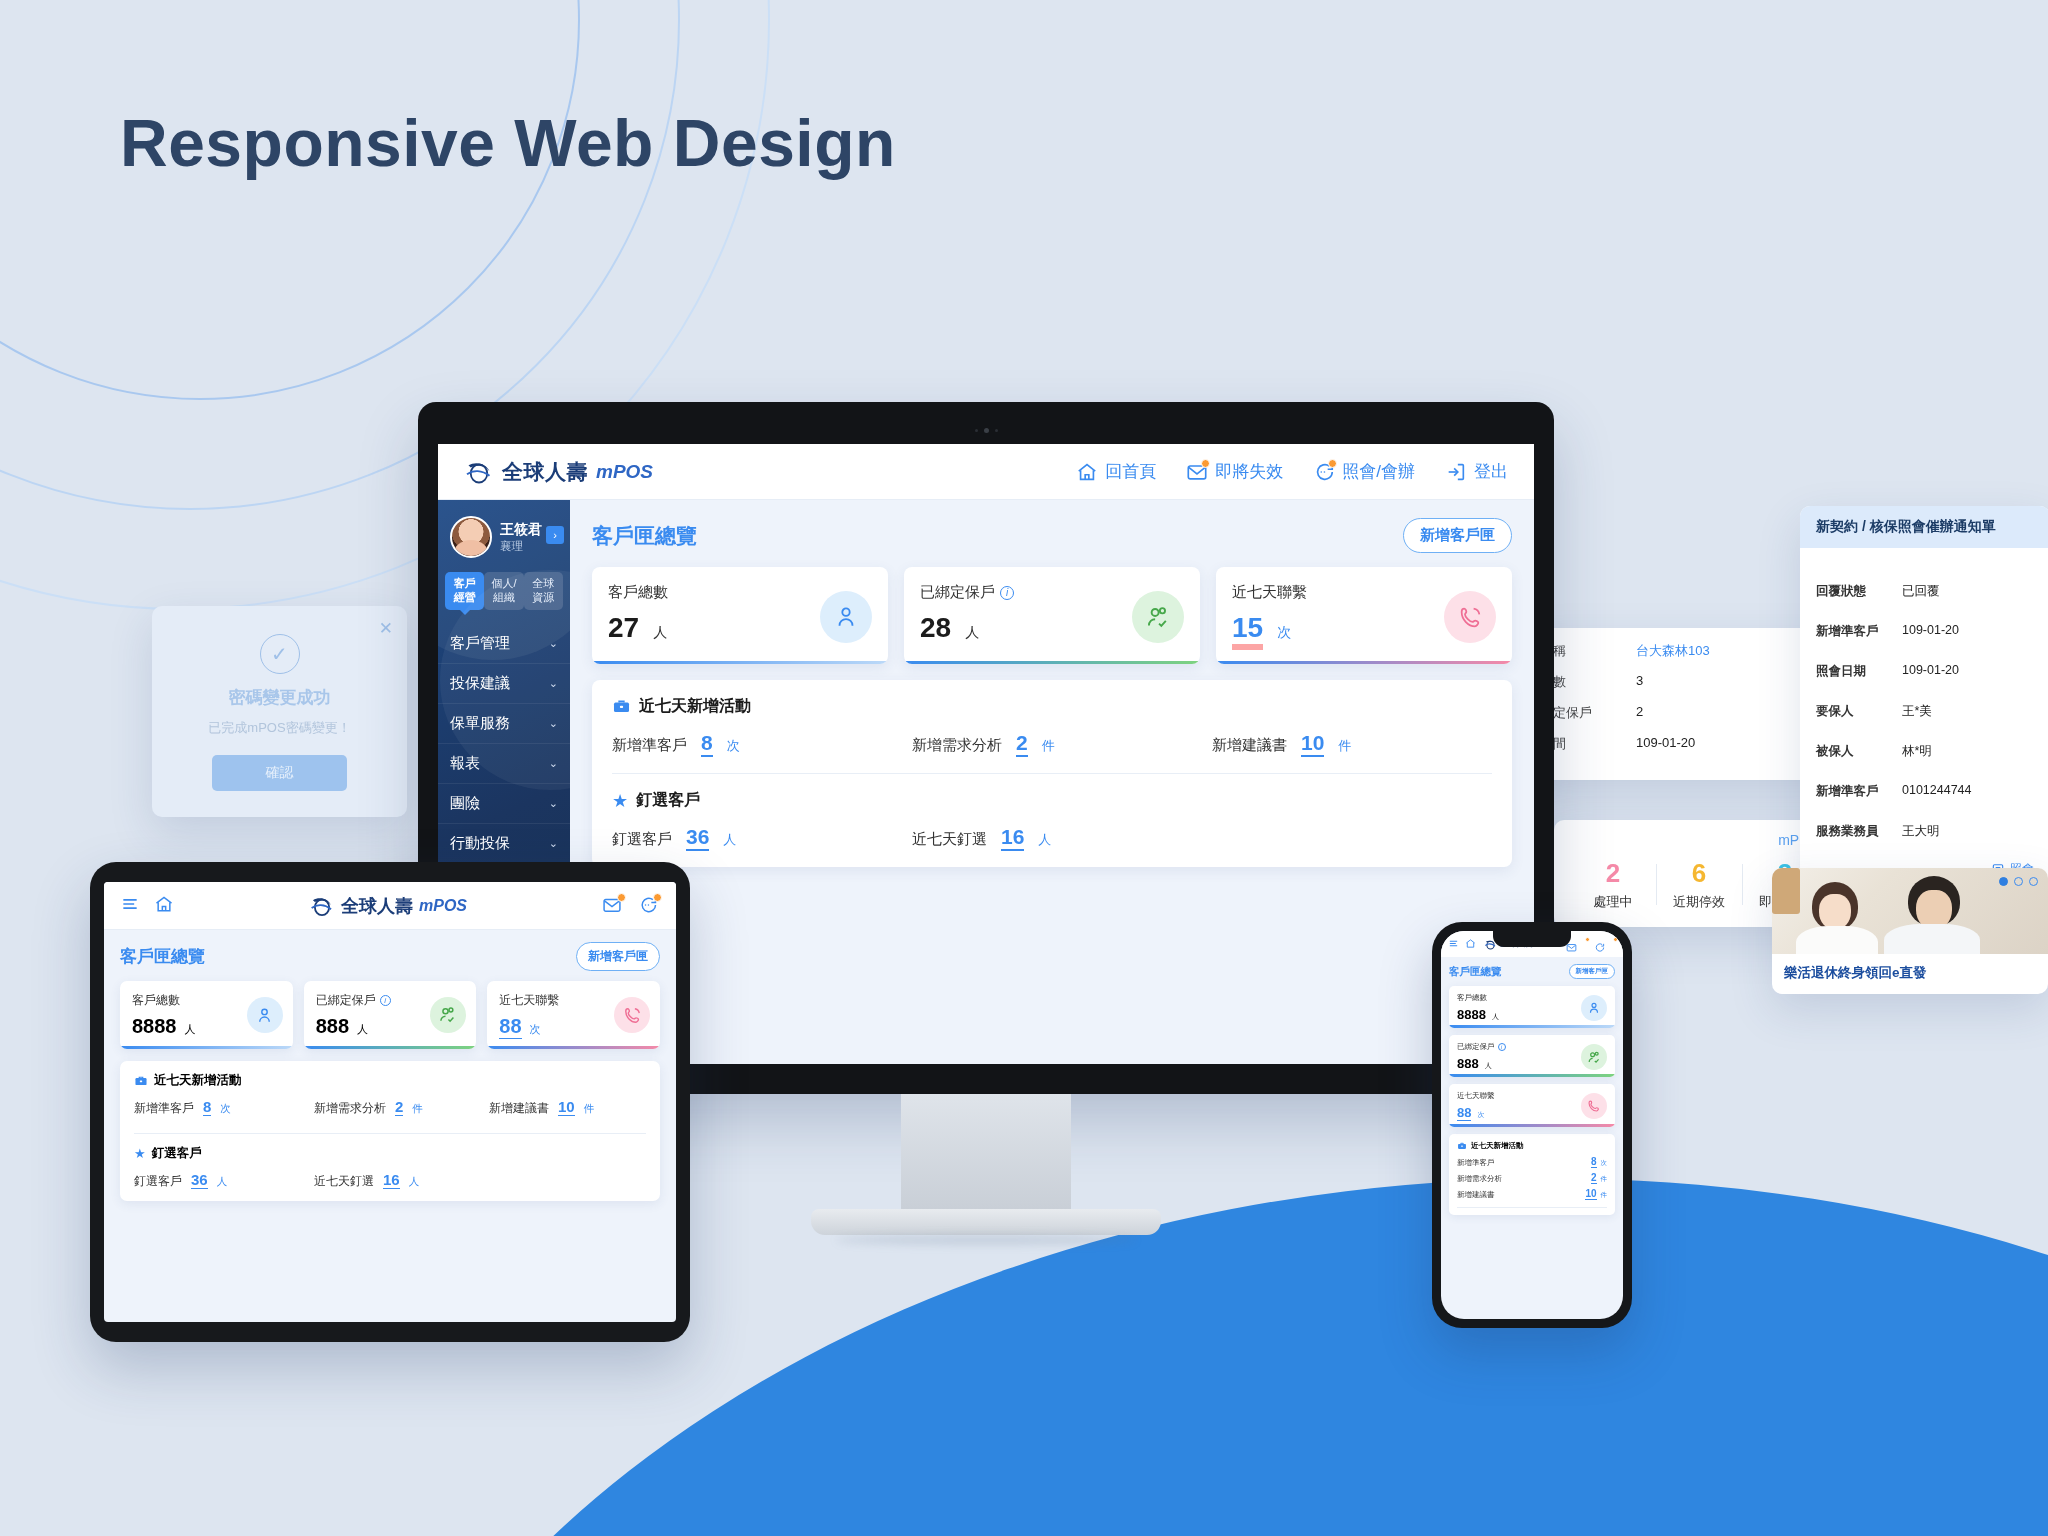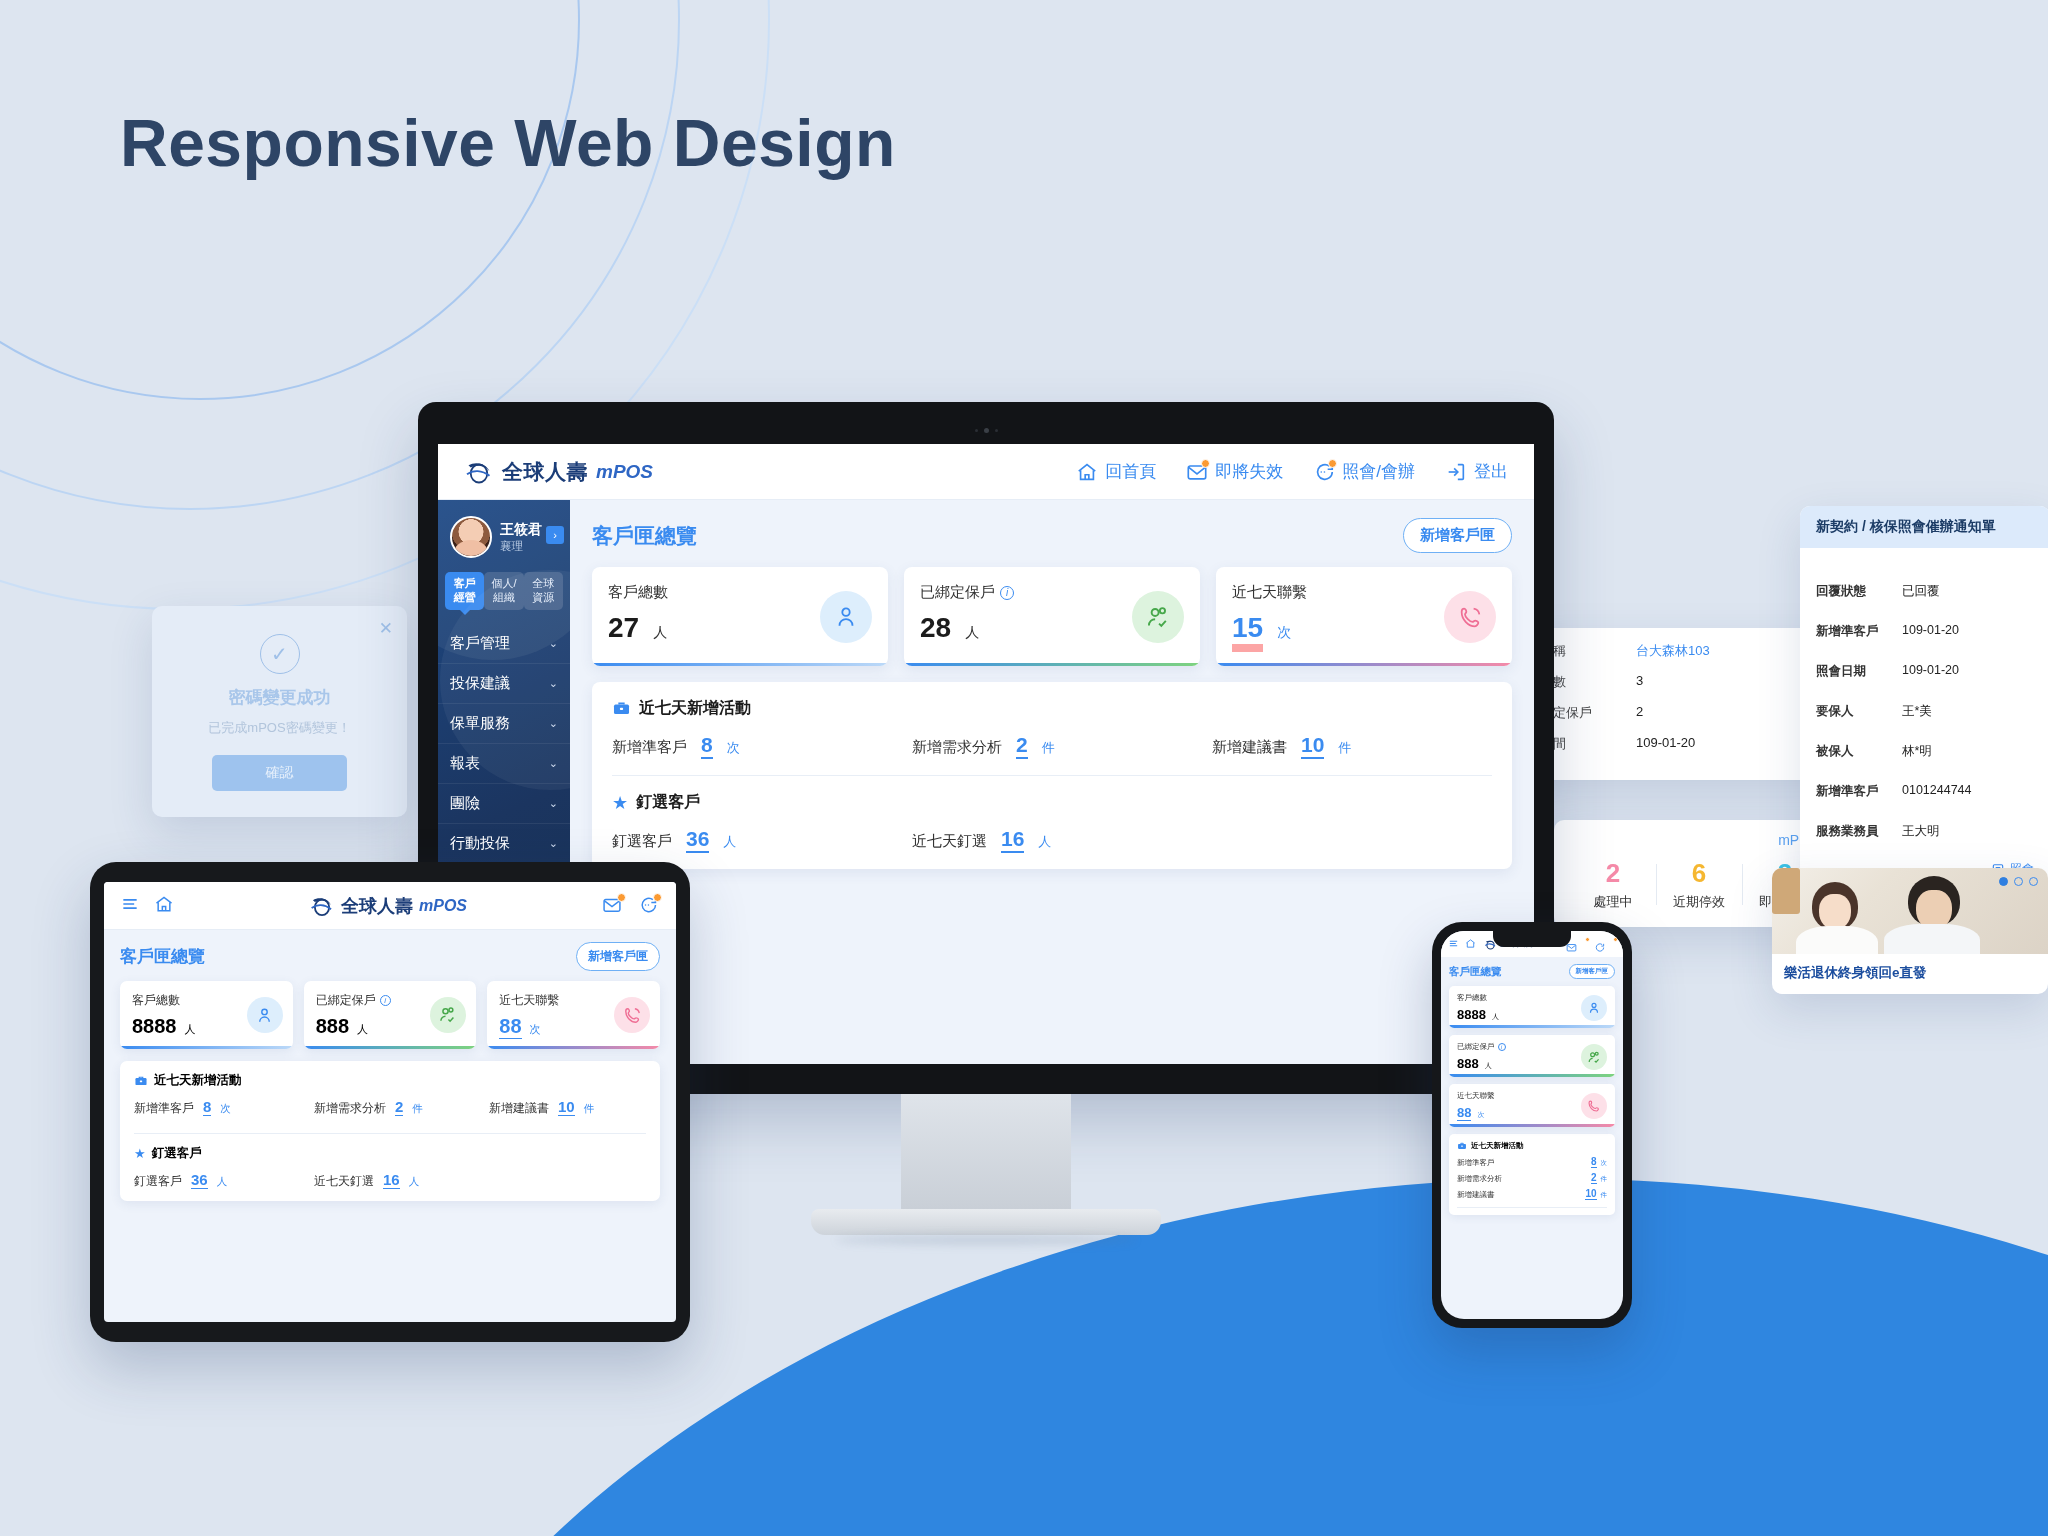--- a/index.html
+++ b/index.html
@@ -153,21 +153,21 @@
   .stat-row { display:flex; gap:16px; }
   .stat-card {
     flex:1; background:#fff; border-radius:8px; padding:16px 16px 14px 16px;
     position:relative; overflow:hidden; box-shadow:0 4px 14px rgba(50,80,130,.09);
     min-height:92px;
   }
   .stat-label { font-size:15px; color:#333; display:flex; align-items:center; gap:5px; }
   .stat-val { margin-top:10px; font-size:28px; font-weight:700; color:#1c1c1c; display:flex; align-items:baseline; gap:14px; }
   .stat-val .unit { font-size:14px; font-weight:400; color:#333; }
   .stat-val.link { color:#3a8bf0; }
-  .stat-val.link .num { border-bottom:8px solid #fca5a5;text-align:right; }
+  .stat-val.link .num { border-bottom:6px solid #fca5a5;text-align:right; }
   .stat-val.link .unit { color:#3a8bf0; }
   .stat-ico {
     position:absolute; right:16px; top:24px;
     width:52px; height:52px; border-radius:50%;
     display:flex; align-items:center; justify-content:center;
   }
   .ico-blue { background:#ddeefc; }
   .ico-green { background:#ddf3de; }
   .ico-pink { background:#fde0e8; }
   .stat-bar { position:absolute; left:0; right:0; bottom:0; height:3px; }

